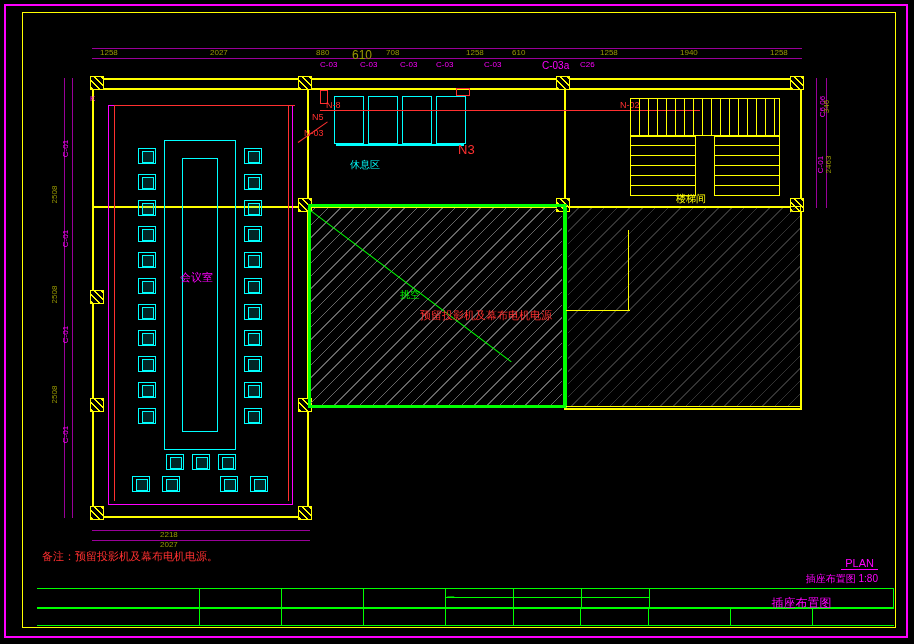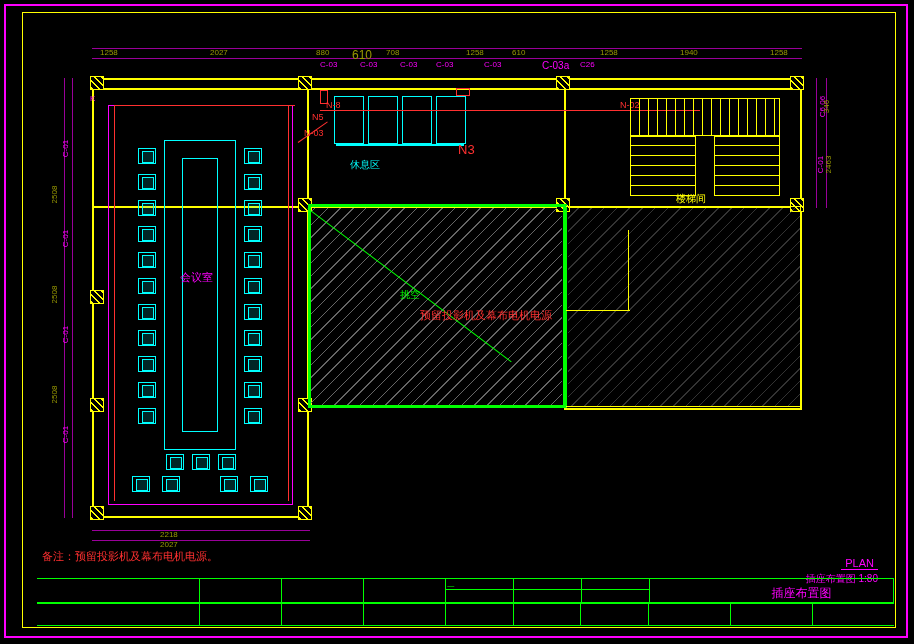--- a/index.html
+++ b/index.html
@@ -102,21 +102,21 @@
   }
   
   .dim-h {
     position:absolute; height:1px; background:#990099;
   }
   .dim-v {
     position:absolute; width:1px; background:#990099;
   }
   
   .title-block {
-    position:absolute; left:37px; right:20px; bottom:18px; height:48px;
+    position:absolute; left:37px; right:20px; bottom:18px; height:38px;
     border-top:1px solid #00ff00;
     display:flex;
   }
   .tb-cell {
     border-right:1px solid #00ff00;
     border-bottom:1px solid #00ff00;
     position:relative;
   }
   .tb-row2 .tb-cell { border-top:1px solid #00ff00; }
   .plan-title {

